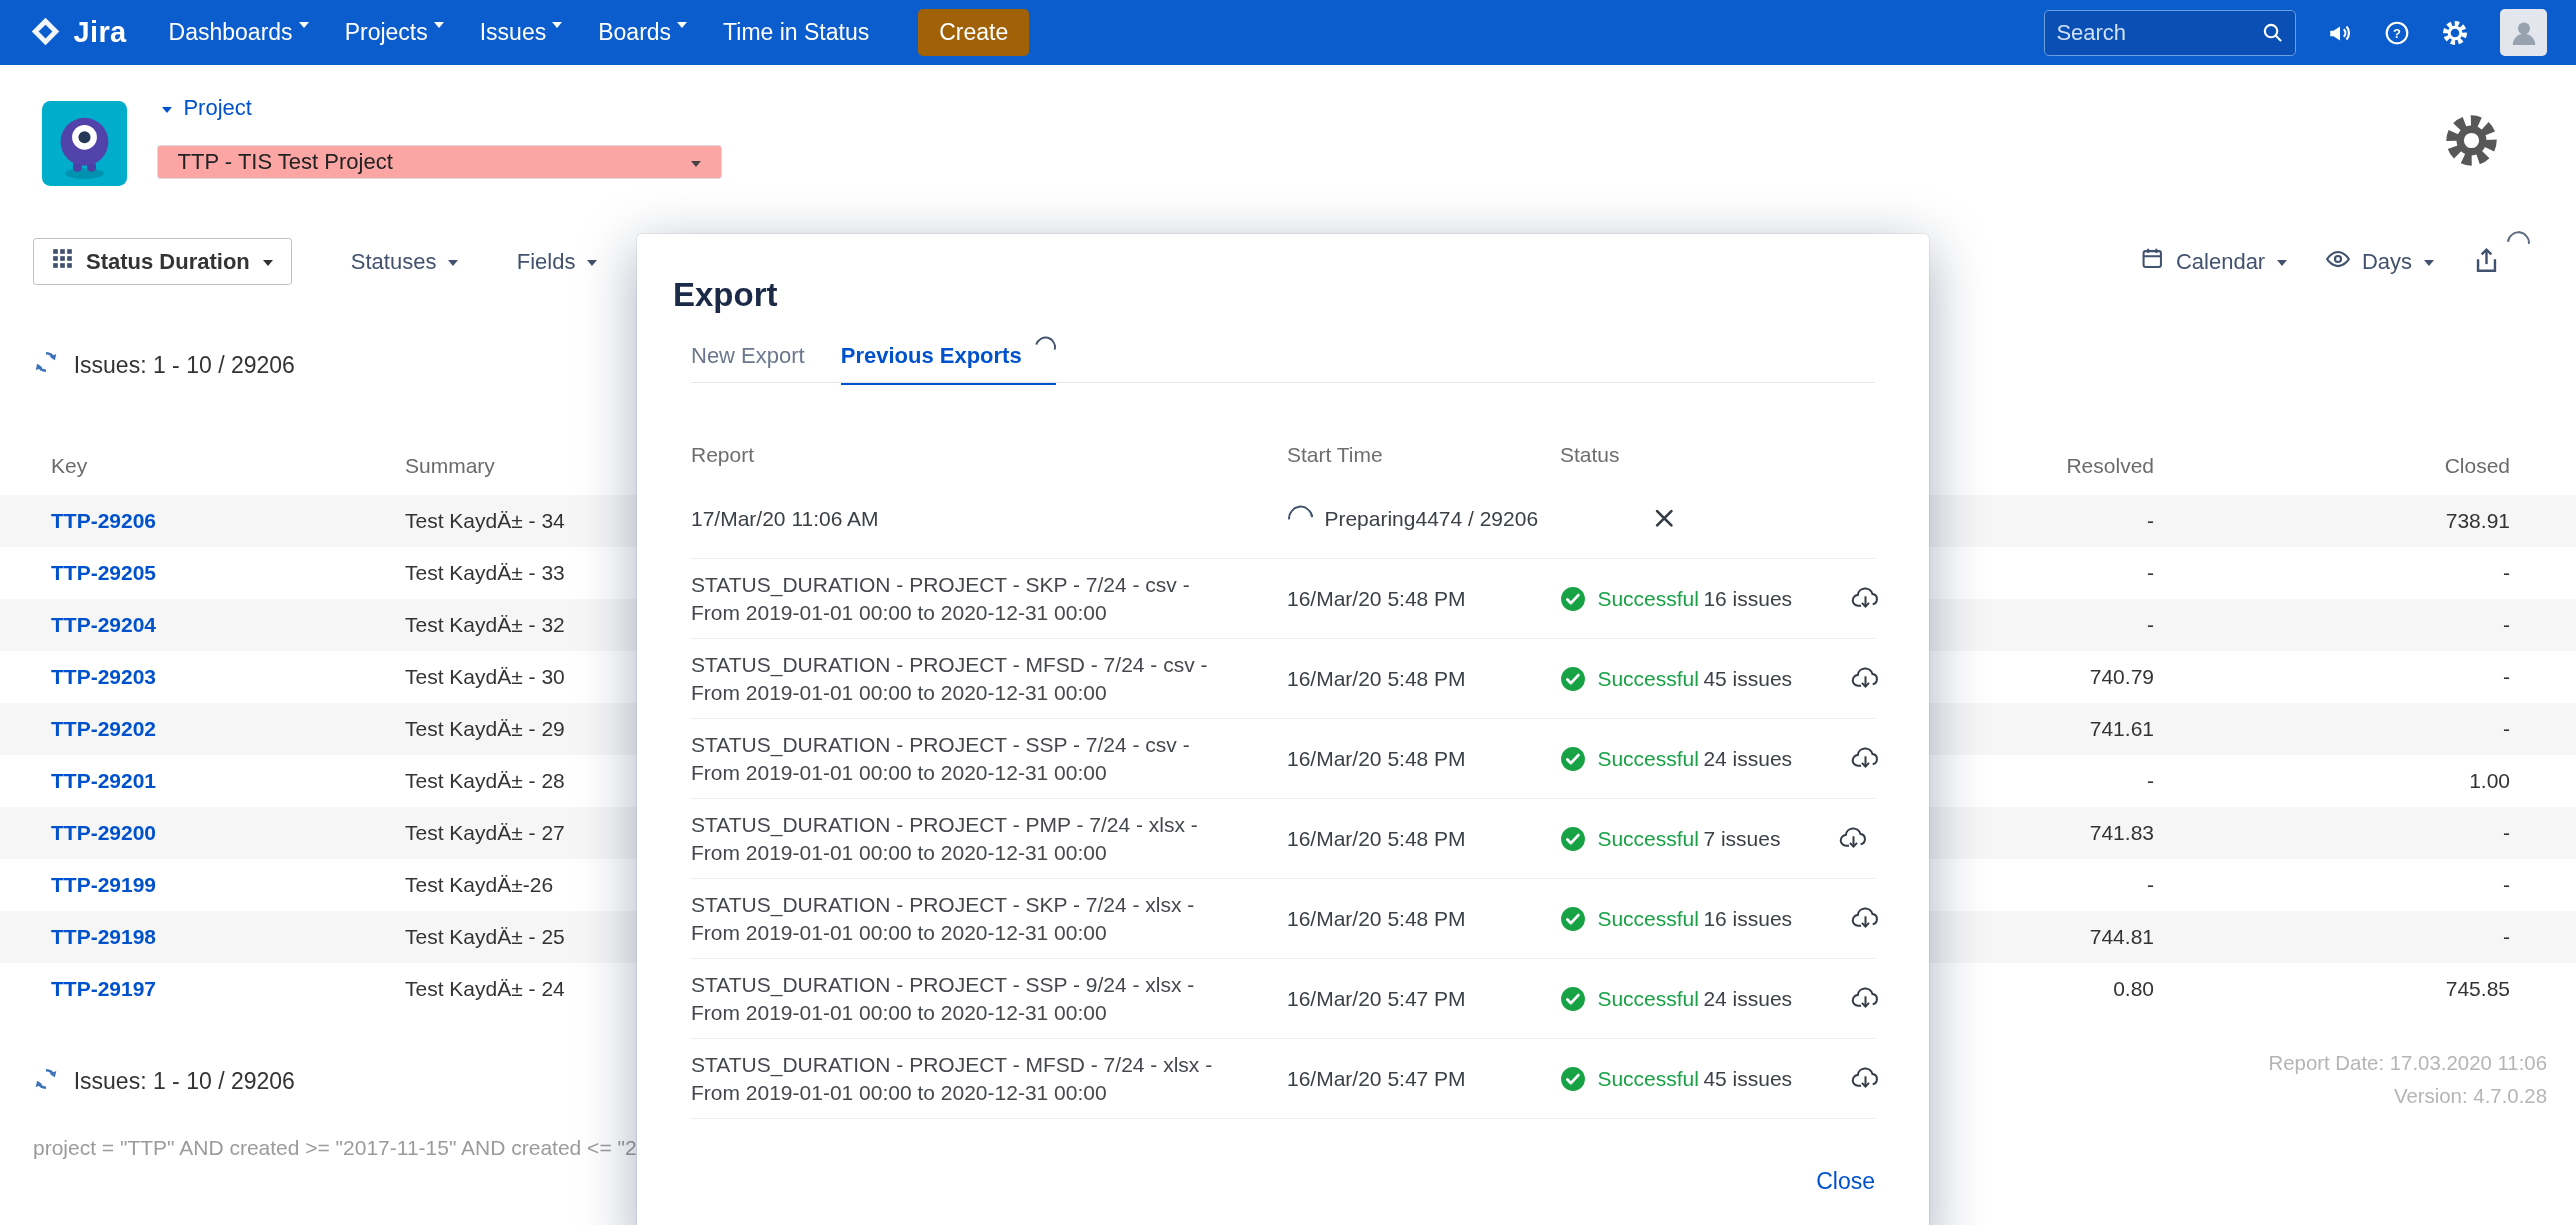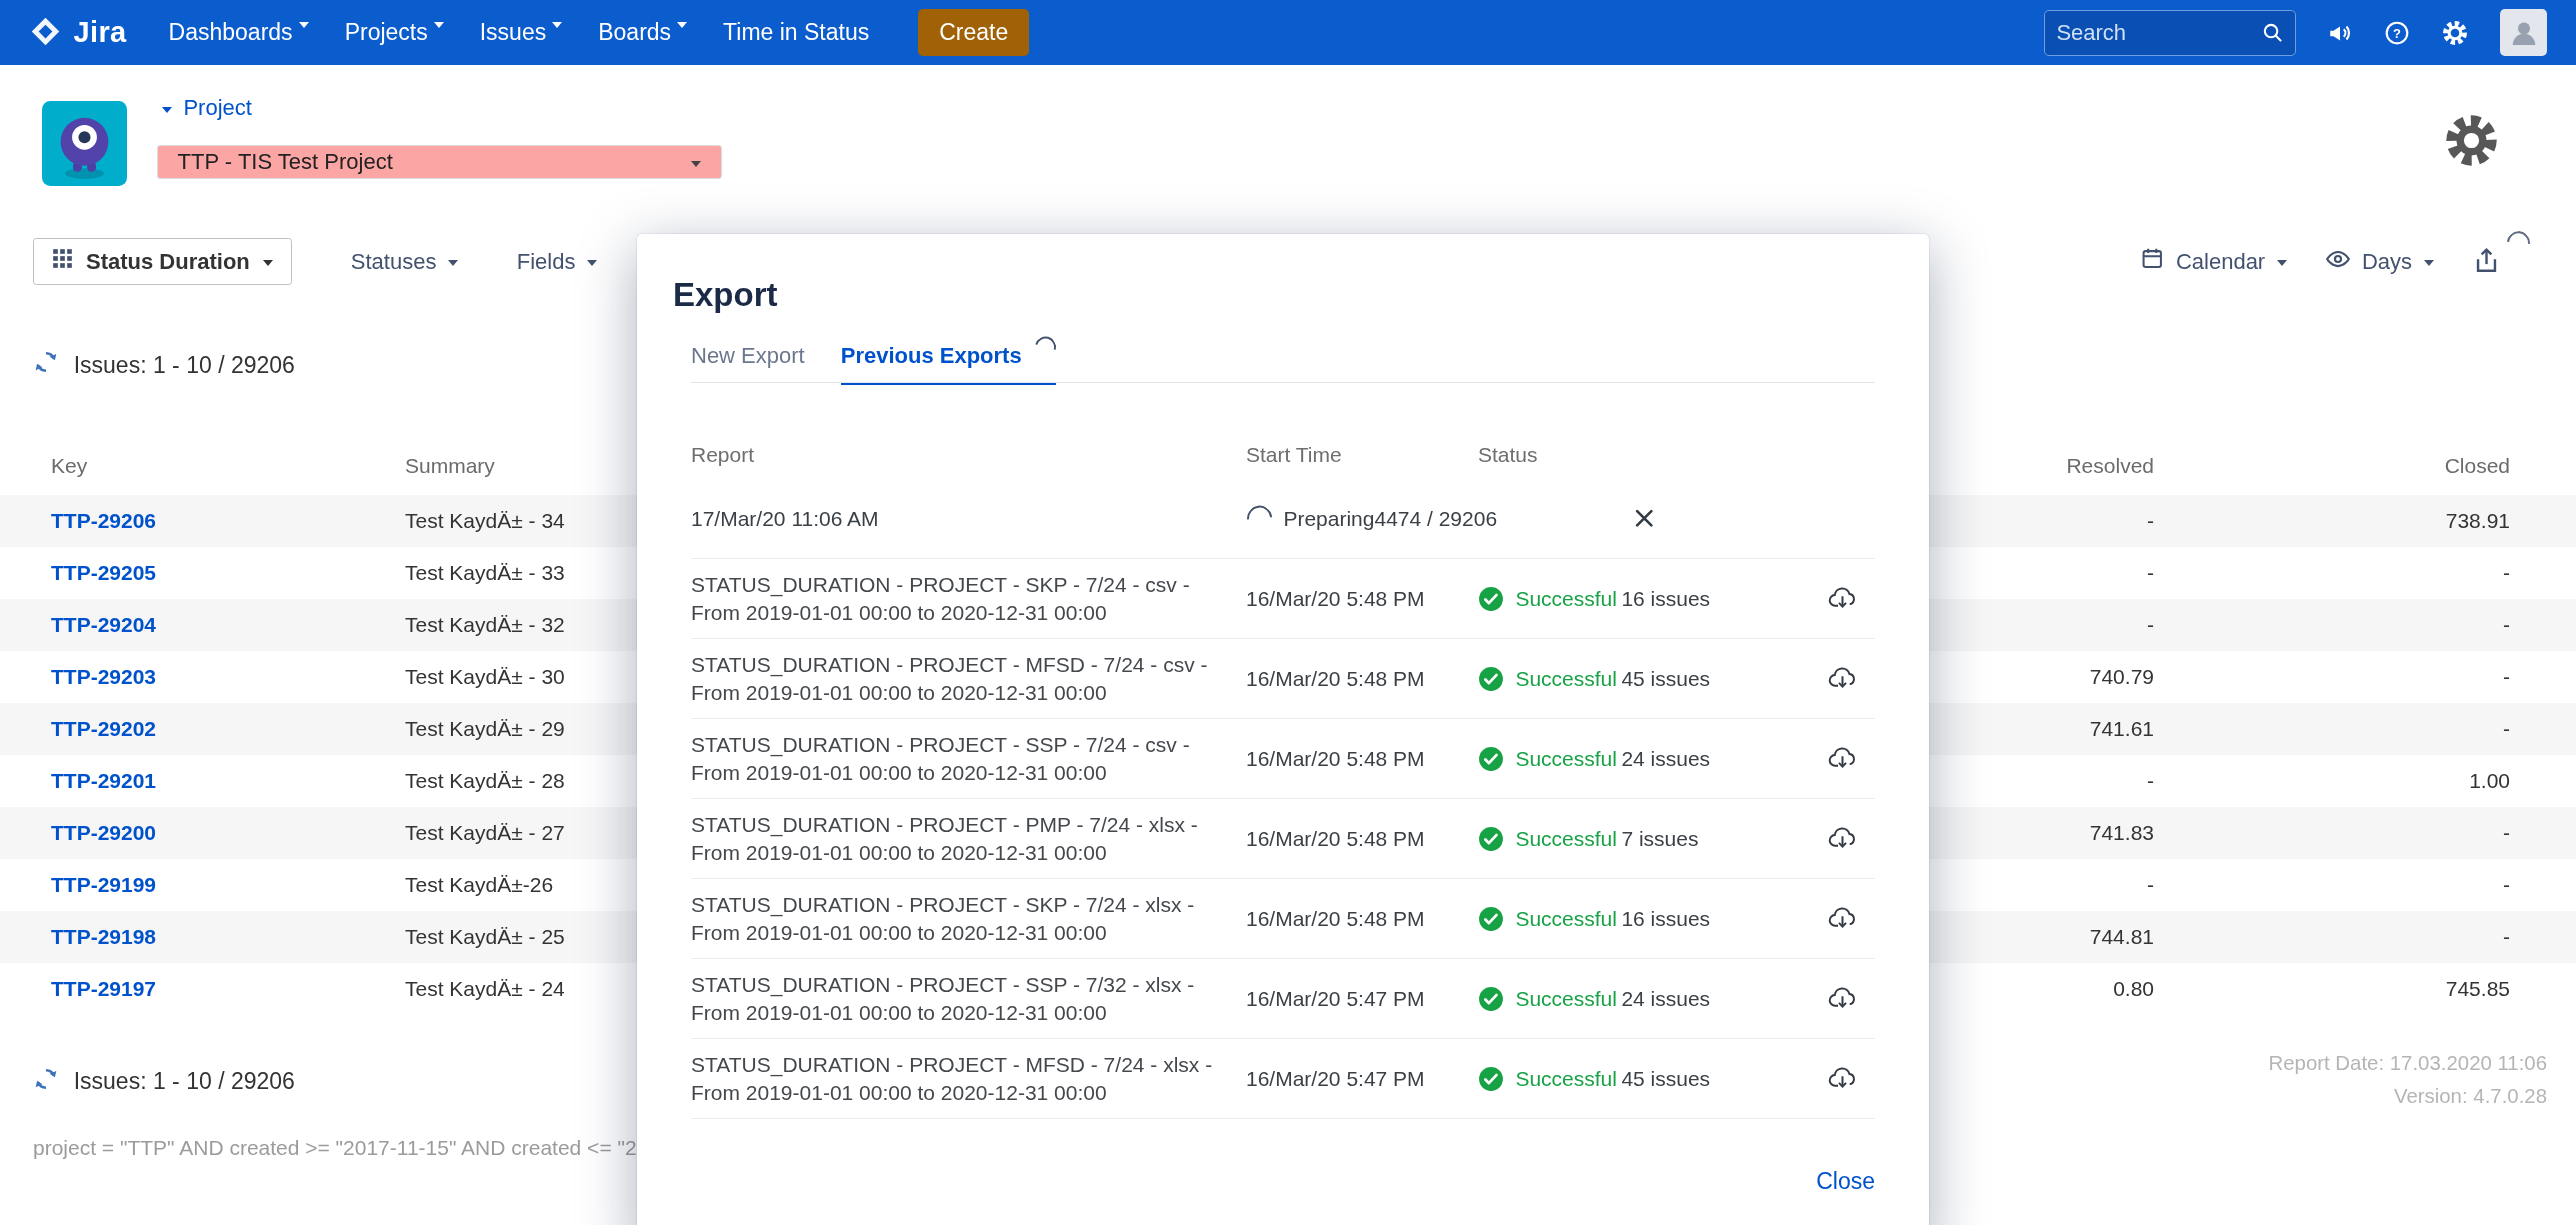--- a/index.html
+++ b/index.html
@@ -71,21 +71,21 @@
     background:#fff; border-radius:4.9px; z-index:10;
     box-shadow:0 14.7px 57px rgba(9,30,66,.35), 0 0 0 0.8px rgba(9,30,66,.08);
   }
   .modal-title { position:absolute; left:36px; top:42px; font-size:33px; font-weight:bold; color:#1B2A46; }
   .tabs { position:absolute; left:54px; top:109px; display:flex; gap:36px; align-items:flex-start; }
   .tab { font-size:22px; color:#6B778C; padding-bottom:13px; cursor:pointer; display:flex; align-items:flex-start; gap:13px; }
   .tab.active { color:#0052CC; font-weight:bold; border-bottom:3.3px solid #0052CC; }
   .tab .spin { width:21px; height:21px; transform:translateY(-6.5px) rotate(-30deg); border-top-color:#44546F; border-right-color:#44546F; }
   .tabs-divider { position:absolute; left:54px; right:54px; top:148px; height:0.8px; background:#E3E6EA; }
   .m-table { position:absolute; left:54px; right:54px; top:196px; }
-  .m-head, .m-row { display:grid; grid-template-columns:555px 232px 1fr 65px; align-items:center; }
+  .m-head, .m-row { display:grid; grid-template-columns:555px 232px 1fr 65px; align-items:center;gap:41px; }
   .m-head { height:49px; font-size:21px; color:#6E6E6E; }
   .m-row { height:80px; border-bottom:0.8px solid #ECECEC; font-size:21px; color:#44484D; }
   .m-row:first-of-type { border-top:0.8px solid #E3E6EA; }
   .report-cell { line-height:28px; padding-right:24.5px; }
   .report-cell span { display:block; }
   .start-cell { color:#3B4046; }
   .status-cell { display:flex; align-items:center; }
   .status-icon { width:26px; height:26px; flex:0 0 26px; display:flex; align-items:center; justify-content:center; }
   .status-icon .spin { width:24.5px; height:24.5px; transform:rotate(-50deg); border-top-color:#44546F; border-right-color:#44546F; }
   .status-label { margin-left:11.4px; width:106px; color:#3B4046; }
@@ -519,21 +519,21 @@
         <svg viewBox="0 0 28 24" width="31" height="27" fill="none" stroke="#333B45" stroke-width="1.8">
           <path d="M10 18.5H7.5a4.8 4.8 0 0 1-.5-9.6A6.8 6.8 0 0 1 20.3 8a4.6 4.6 0 0 1 .2 9.1"></path>
           <path d="M14 10v9"></path>
             <path d="M10.8 16l3.2 3.3 3.2-3.3"></path>
         </svg>
       </div>
     </div>
 
     <div class="m-row success">
       <div class="report-cell">
-        <span>STATUS_DURATION - PROJECT - SSP - 7/32 - xlsx -</span>
+        <span>STATUS_DURATION - PROJECT - SSP - 9/24 - xlsx -</span>
         <span>From 2019-01-01 00:00 to 2020-12-31 00:00</span>
       </div>
       <div class="start-cell">16/Mar/20 5:47 PM</div>
       <div class="status-cell">
         <span class="status-icon">
           <svg viewBox="0 0 24 24" width="26" height="26">
               <circle cx="12" cy="12" r="11" fill="#17A245"></circle>
               <path d="M6.8 12.4l3.2 3.4 7-7.4" fill="none" stroke="#fff" stroke-width="2.6" stroke-linecap="round" stroke-linejoin="round"></path>
             </svg>
         </span>

